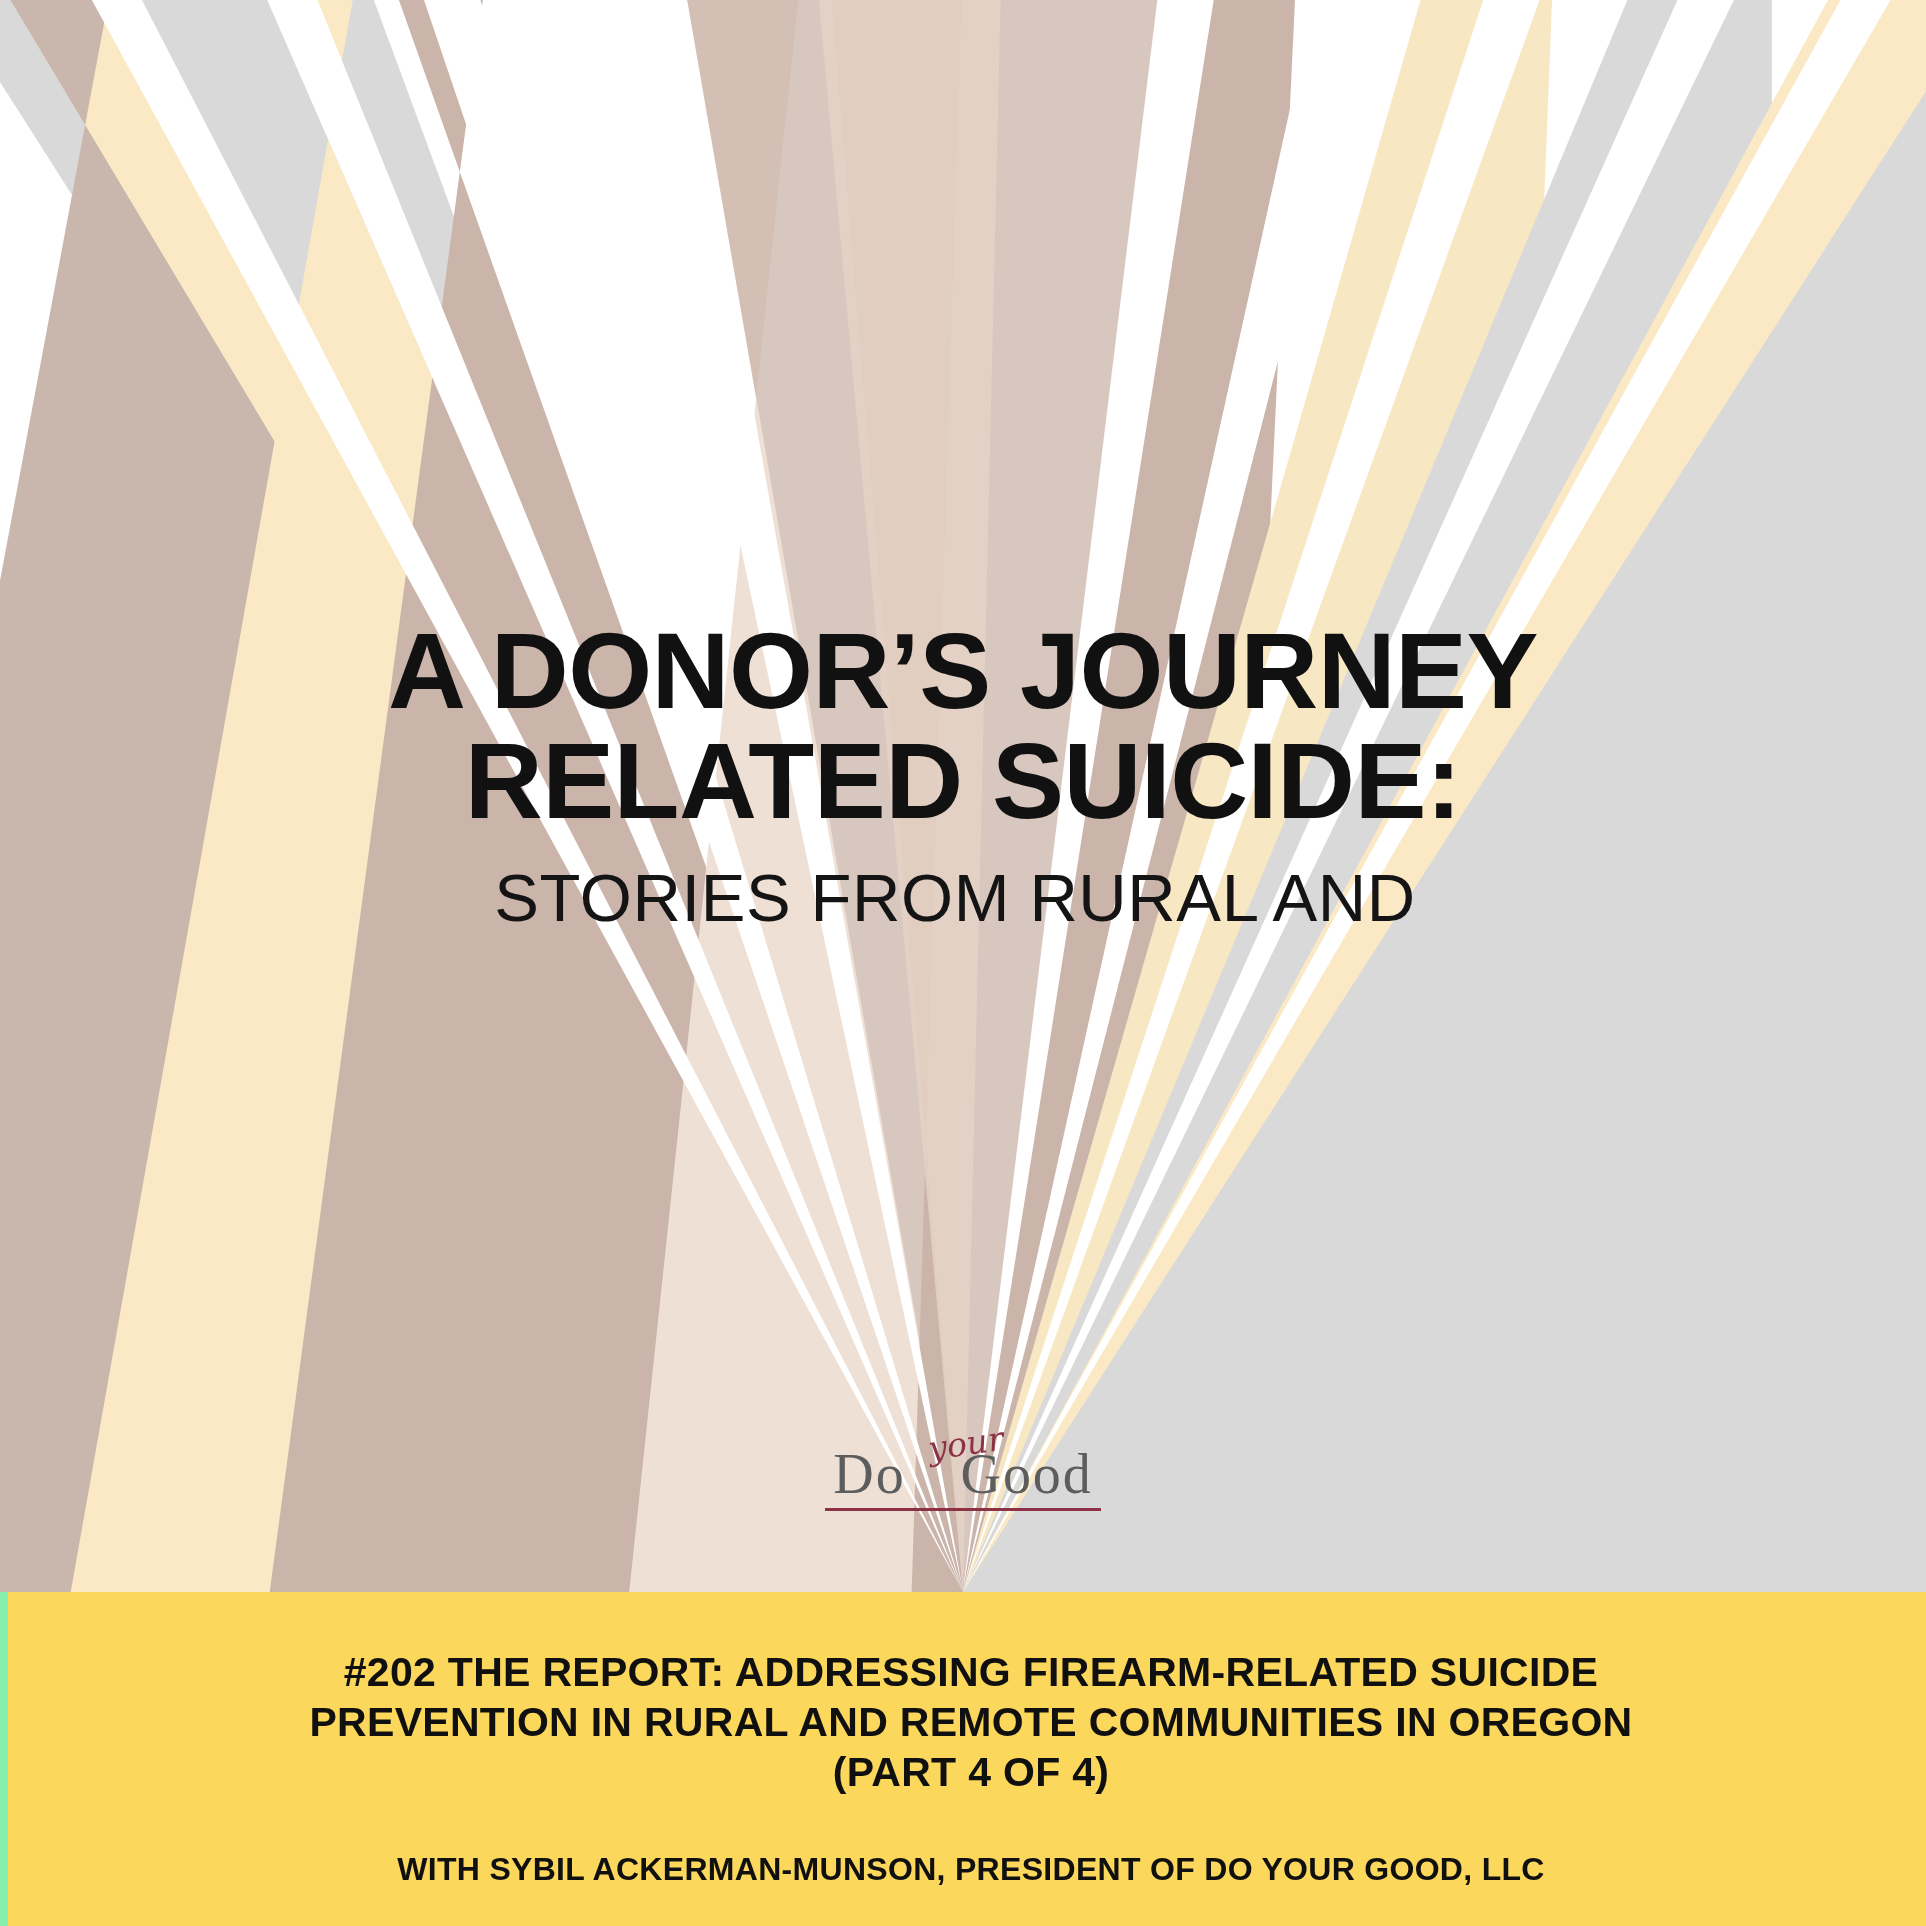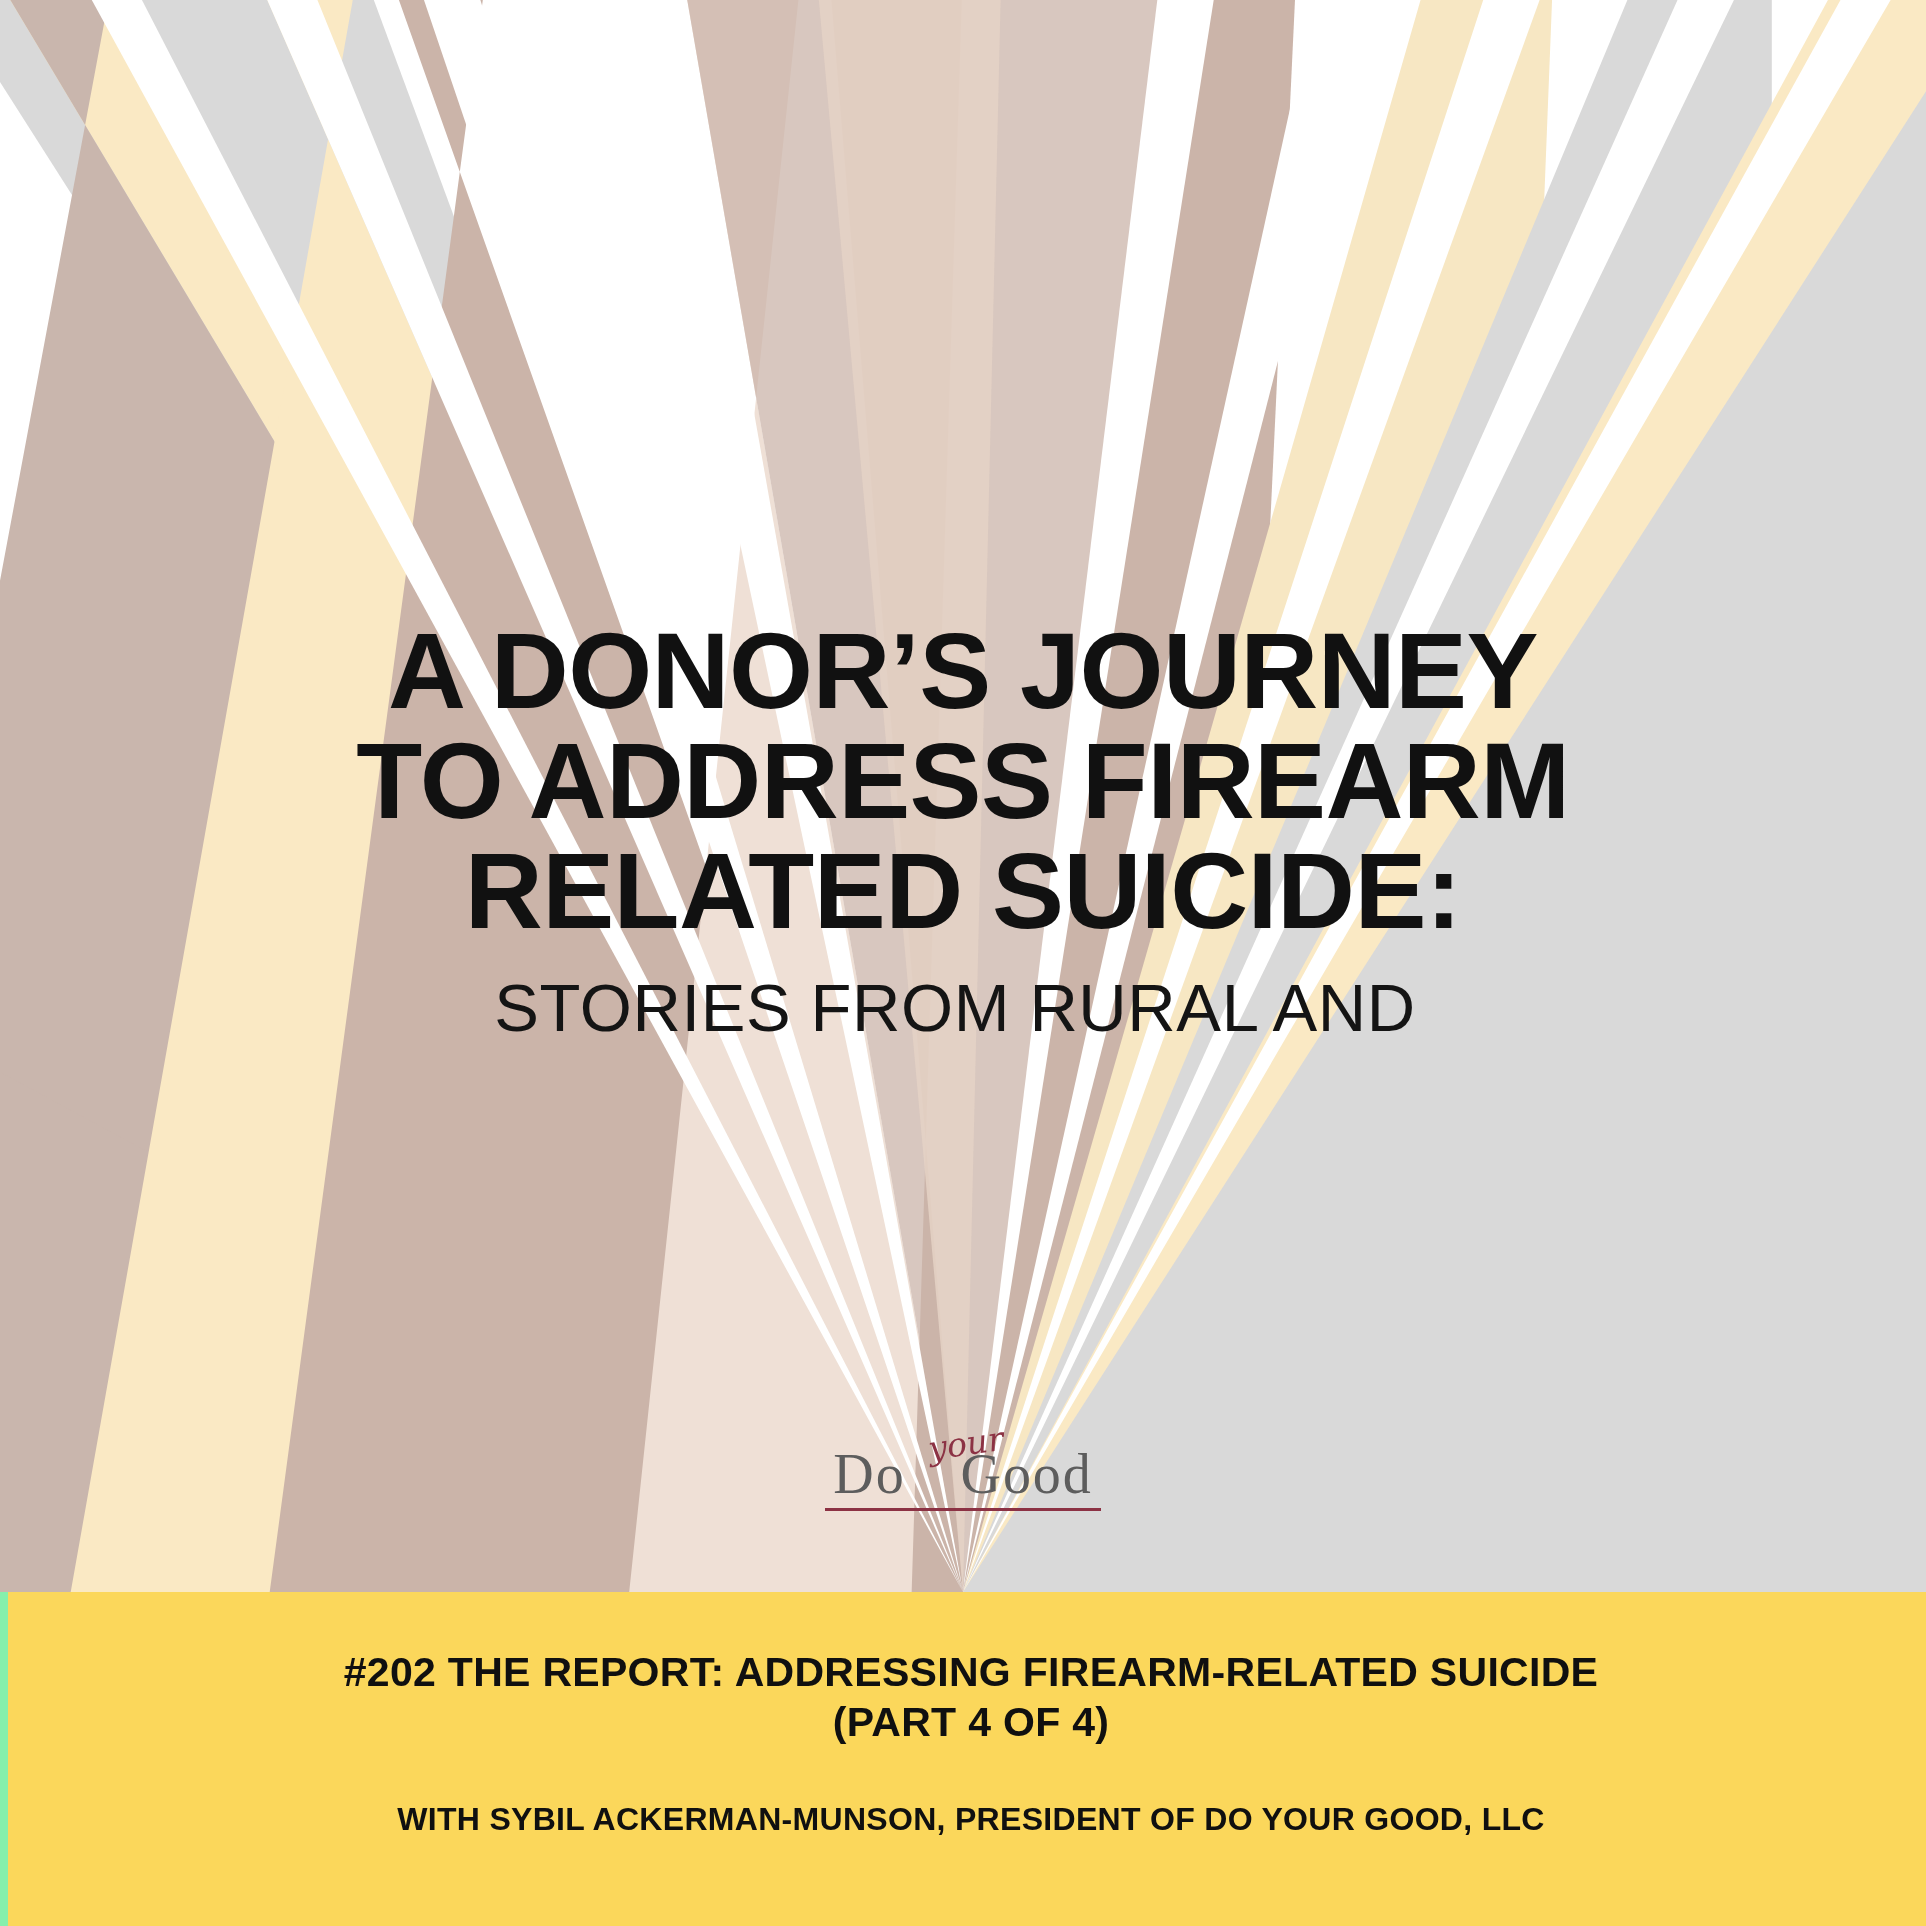--- a/index.html
+++ b/index.html
@@ -170,33 +170,33 @@
       <polygon points="1500,2480 1810,-60 1900,-60" fill="#ffffff"></polygon>
       <polygon points="1500,2480 2060,-60 2150,-60" fill="#ffffff"></polygon>
       <polygon points="1500,2480 2330,-60 2420,-60" fill="#ffffff"></polygon>
       <polygon points="1500,2480 2640,-60 2730,-60" fill="#ffffff"></polygon>
       <polygon points="1500,2480 2900,-60 2980,-60" fill="#ffffff"></polygon>
     </svg>
   </div>
 
   <div id="headline-block">
     <div class="headline">A Donor’s Journey</div>
-    <div class="headline">to Address Firearm</div>
     <div class="headline">Related Suicide:</div>
     <div class="subheadline">Stories from Rural and</div>
   </div>
 
   <div id="logo">
     <div class="logo-row">
       <span class="logo-do">Do</span><span class="logo-good">Good</span>
       <span class="logo-your">your</span>
     </div>
     <div class="logo-rule"></div>
   </div>
 
   <div id="footer">
     <div class="episode-title">#202 The Report: Addressing Firearm-Related Suicide</div>
+    <div class="episode-title">Prevention in Rural and Remote Communities in Oregon</div>
     <div class="episode-title">(Part 4 of 4)</div>
     <div class="host-line">With Sybil Ackerman-Munson, President of Do Your Good, LLC</div>
   </div>
 
 </div>
 
 
 </body></html>

